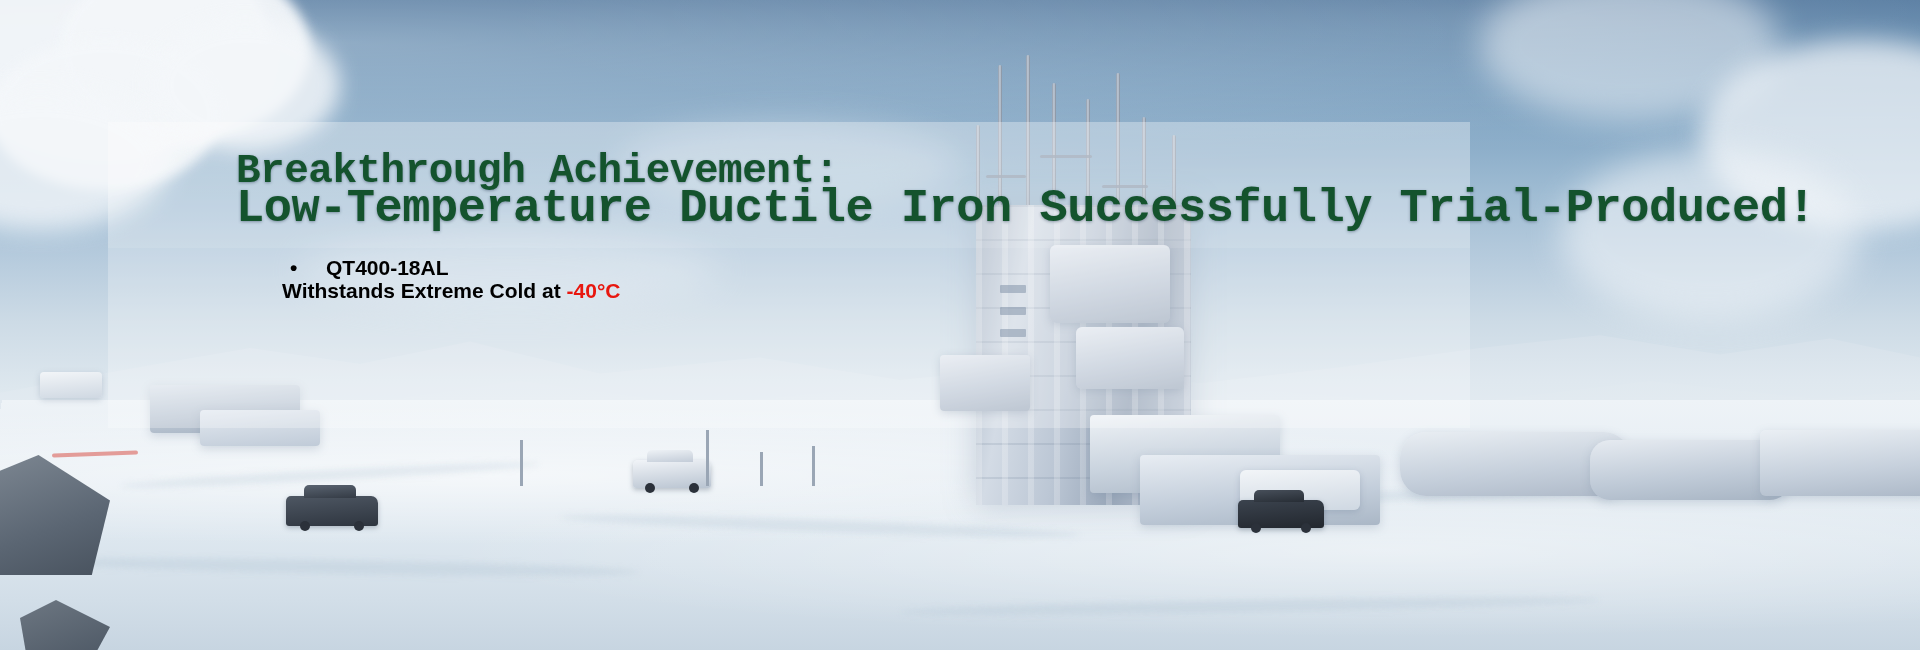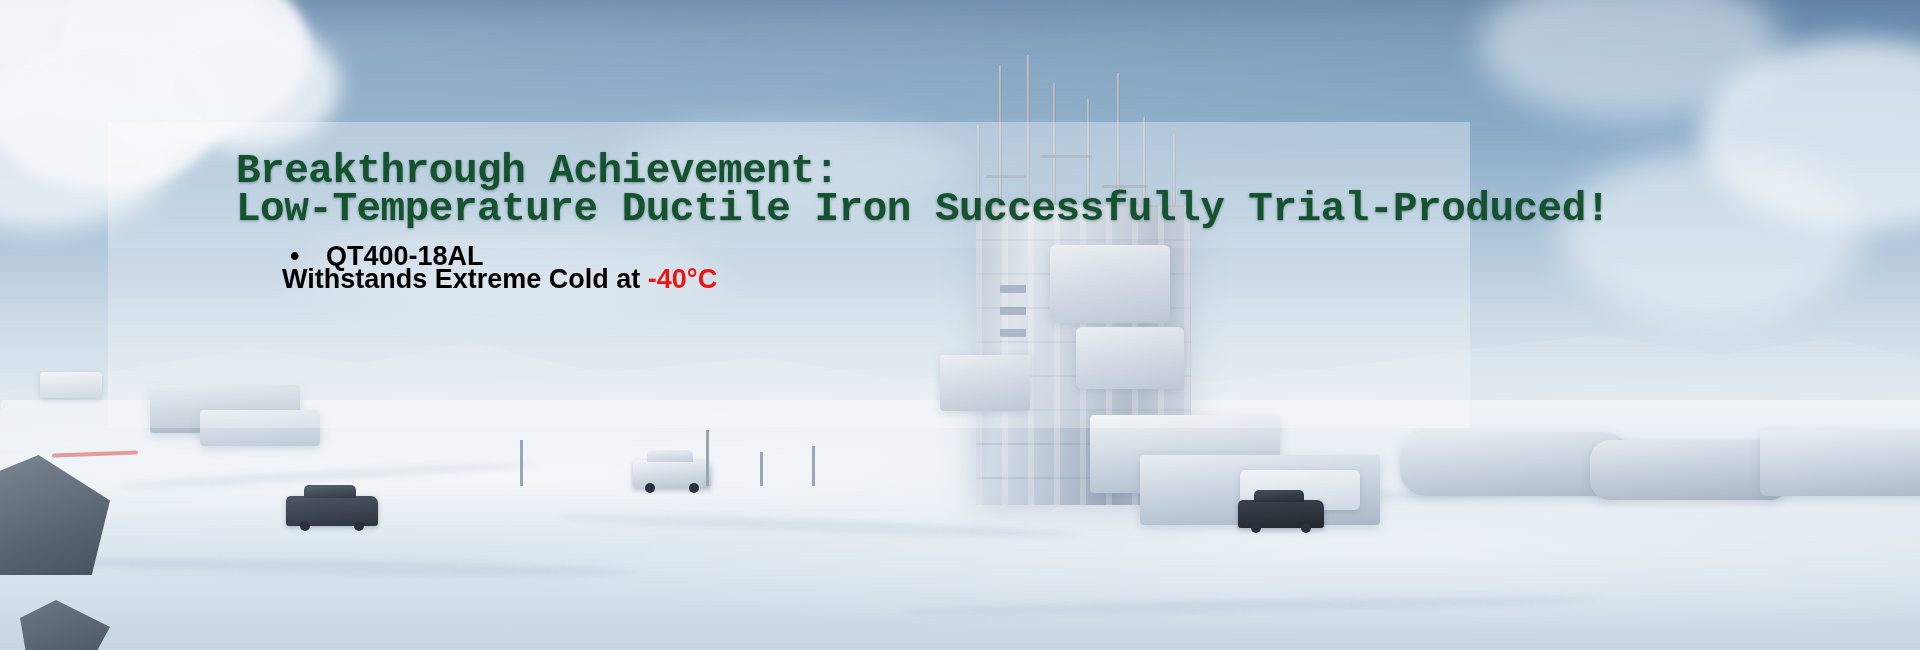--- a/index.html
+++ b/index.html
@@ -171,27 +171,27 @@
     color:#14532d;
     font-family:Liberation Mono, monospace;
     font-weight:700;
     font-size:42px;
     line-height:38px;
     letter-spacing:-0.5px;
     text-shadow:0 1px 3px rgba(40,60,85,.45);
     white-space:nowrap;
   }
   .headline .l1{display:block;font-size:41px;}
-  .headline .l2{display:block;font-size:41px;}
+  .headline .l2{display:block;font-size:47px;}
 
   .bullets{
-    position:absolute;left:282px;top:245px;width:1100px;
+    position:absolute;left:282px;top:256px;width:1100px;
     color:#000000;
     font-weight:700;
-    font-size:27px;
+    font-size:21px;
     line-height:23px;
   }
   .bgroup{margin-bottom:20px;}
   .brow1{display:block;padding-left:8px;}
   .bdot{display:inline-block;width:36px;}
   .brow2{display:block;}
   .temp{color:#e8170f;}
 </style>
 </head>
 <body>

